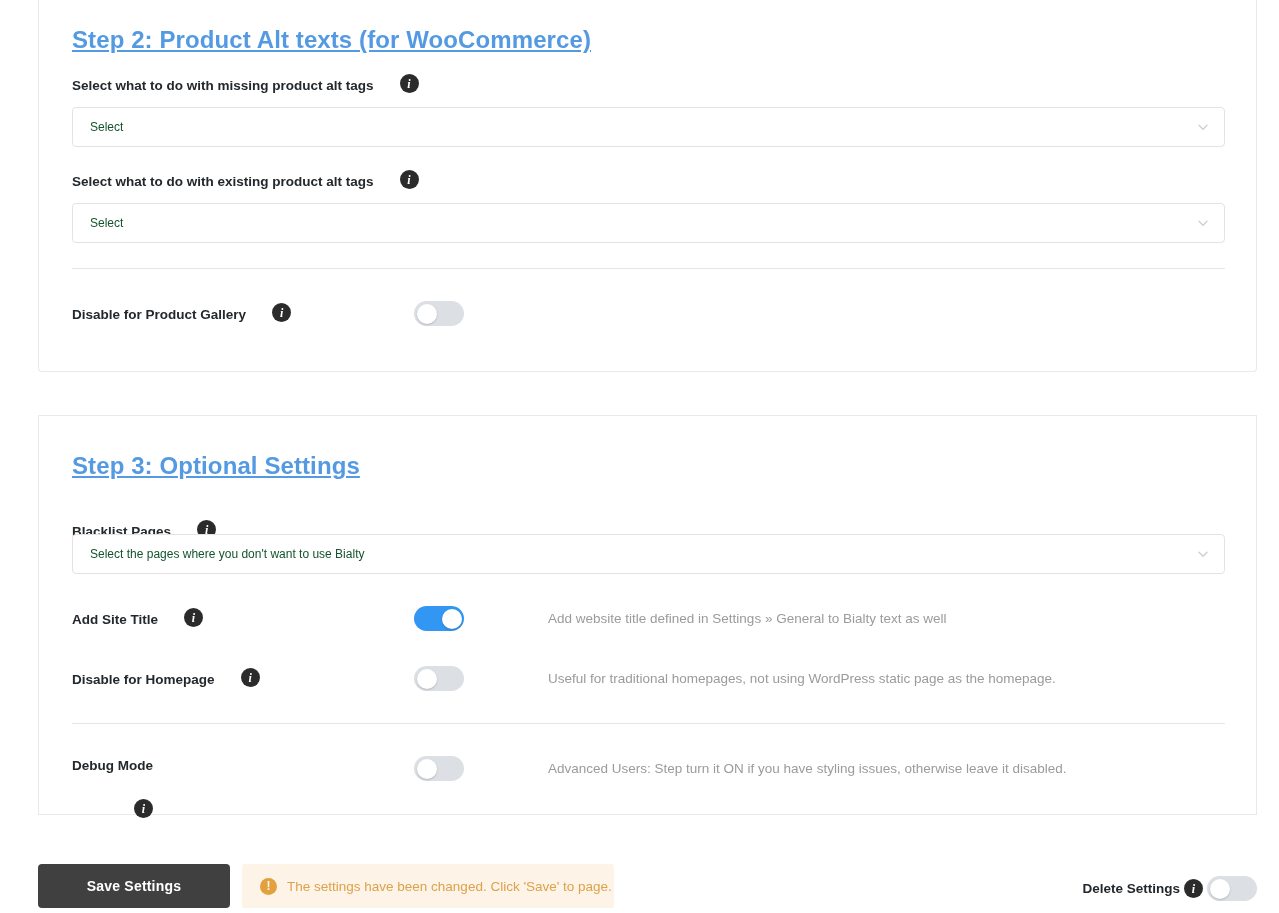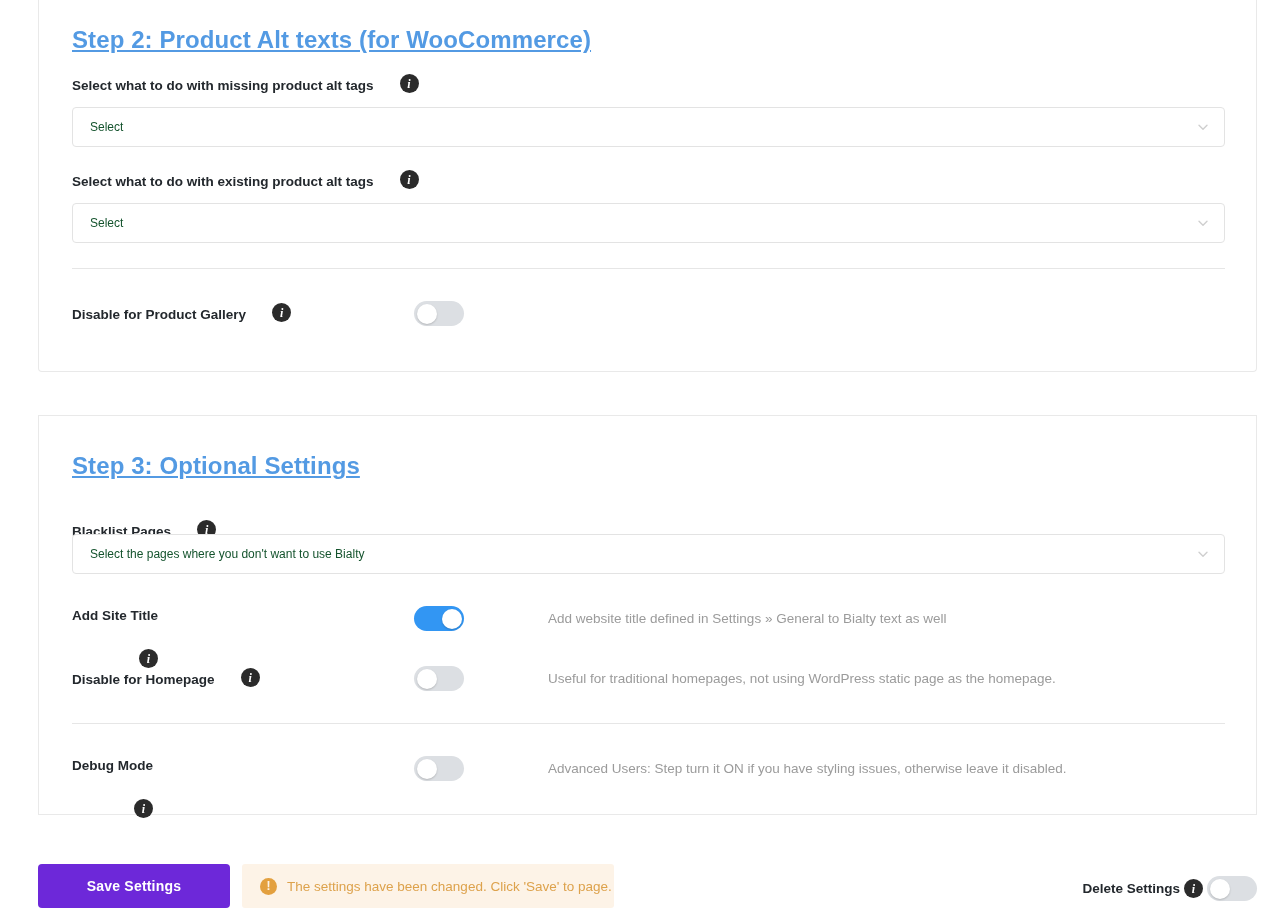--- a/index.html
+++ b/index.html
@@ -175,21 +175,21 @@
     height: 51px;
   }
   #save-button {
     position: absolute;
     left: 38px;
     top: 2px;
     width: 192px;
     height: 44px;
     border: none;
     border-radius: 4px;
-    background: #6d28d9;
+    background: #404040;
     color: #ffffff;
     font-size: 14px;
     font-weight: bold;
     font-family: "Liberation Sans", sans-serif;
     cursor: pointer;
     letter-spacing: 0.2px;
   }
   #changed-notice {
     position: absolute;
     left: 242px;
@@ -322,21 +322,21 @@
 
       <div class="select-box" style="top:118px;">
         <span class="select-placeholder">Select the pages where you don't want to use Bialty</span>
         <span class="chevron">
           <svg width="14" height="14" viewBox="0 0 14 14">
             <path d="M3 5.2 L7 9.2 L11 5.2" fill="none" stroke="#cfcfcf" stroke-width="1.4" stroke-linecap="round" stroke-linejoin="round"></path>
           </svg>
         </span>
       </div>
 
-      <div class="field-label" style="top:192px;flex-direction:column;">
+      <div class="field-label" style="top:192px;">
         <span>Add Site Title</span>
         <span class="info-icon">i</span>
       </div>
 
       <div class="toggle on" style="top:190px; left:375px;">
         <span class="knob"></span>
       </div>
 
       <div class="helper" style="top:195px;">Add website title defined in Settings » General to Bialty text as well</div>
 

